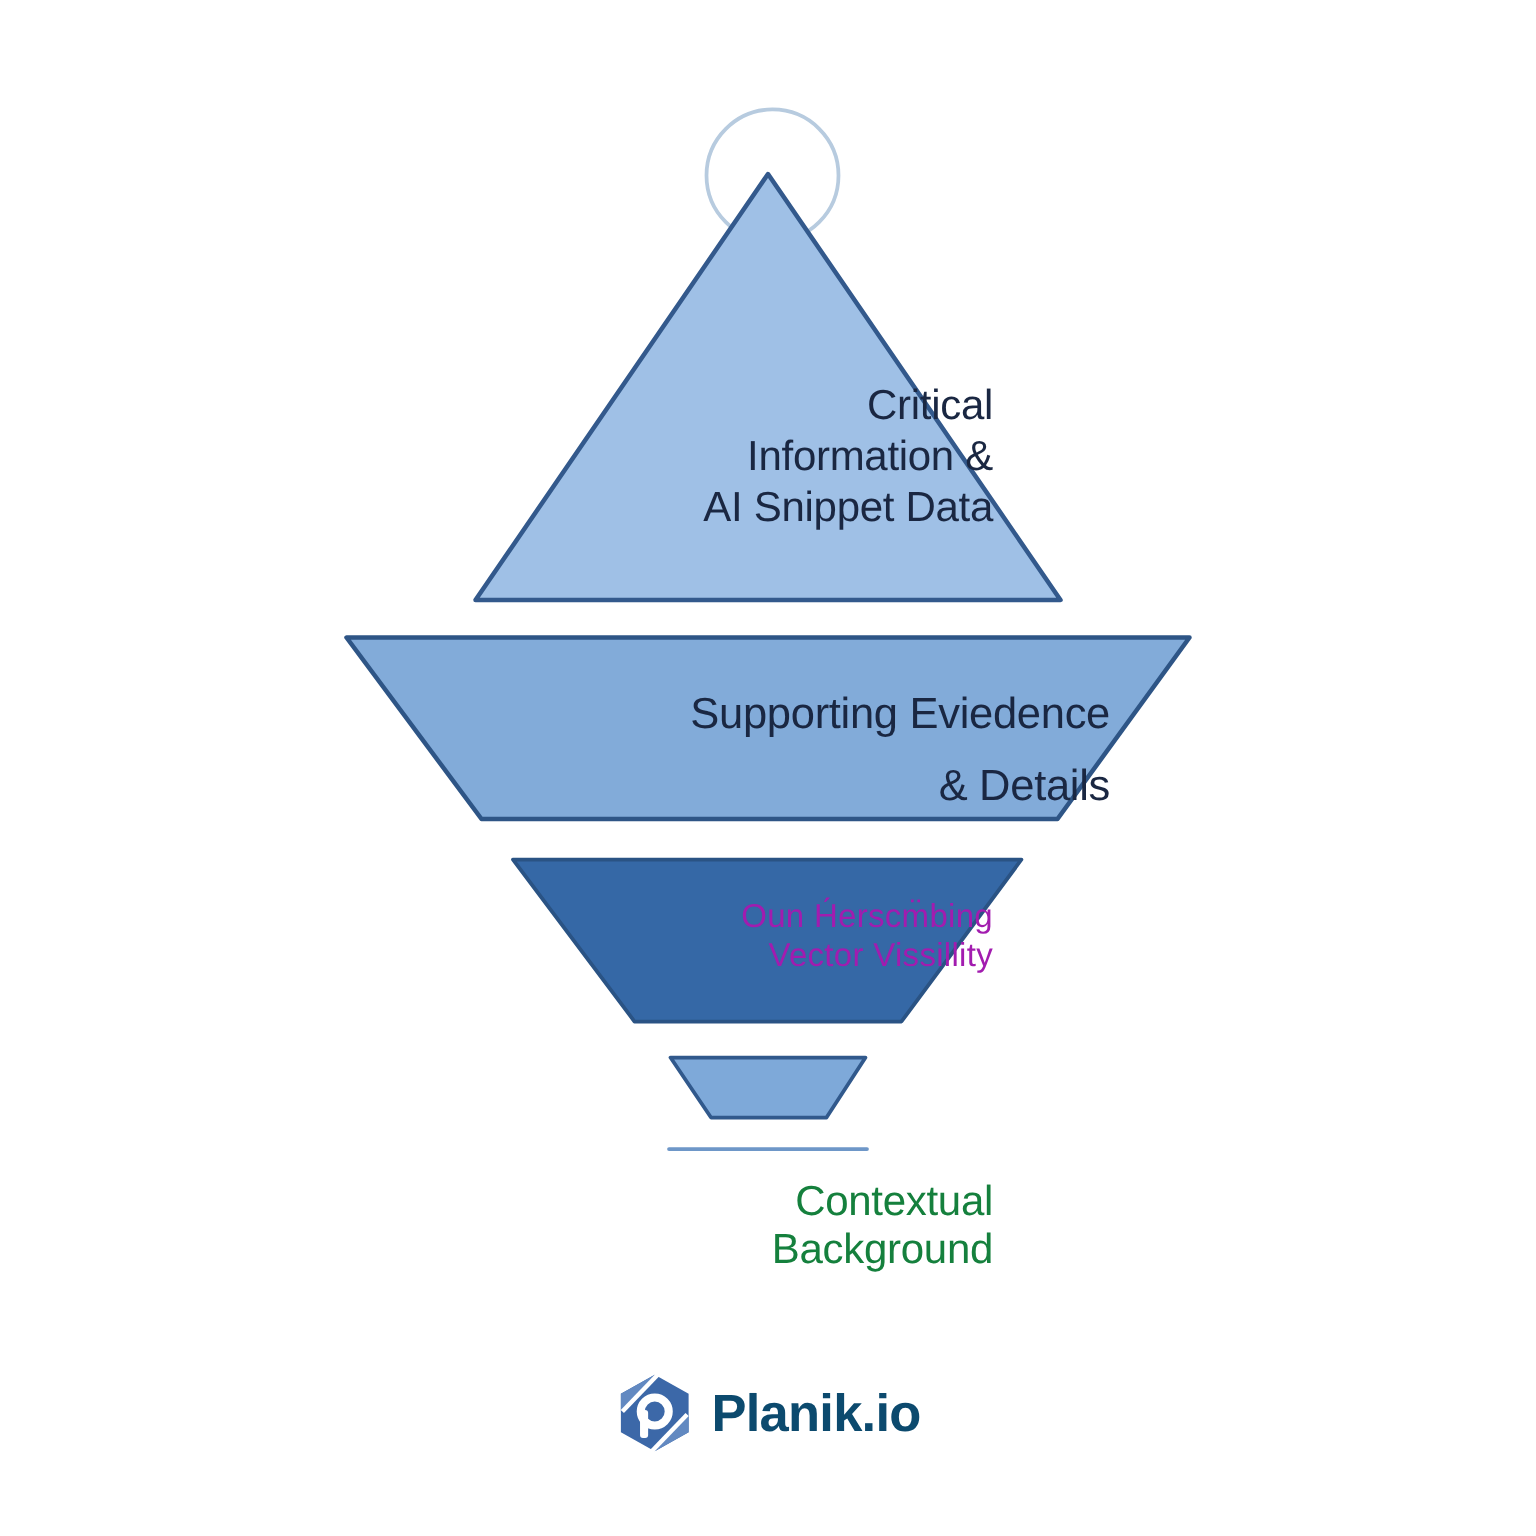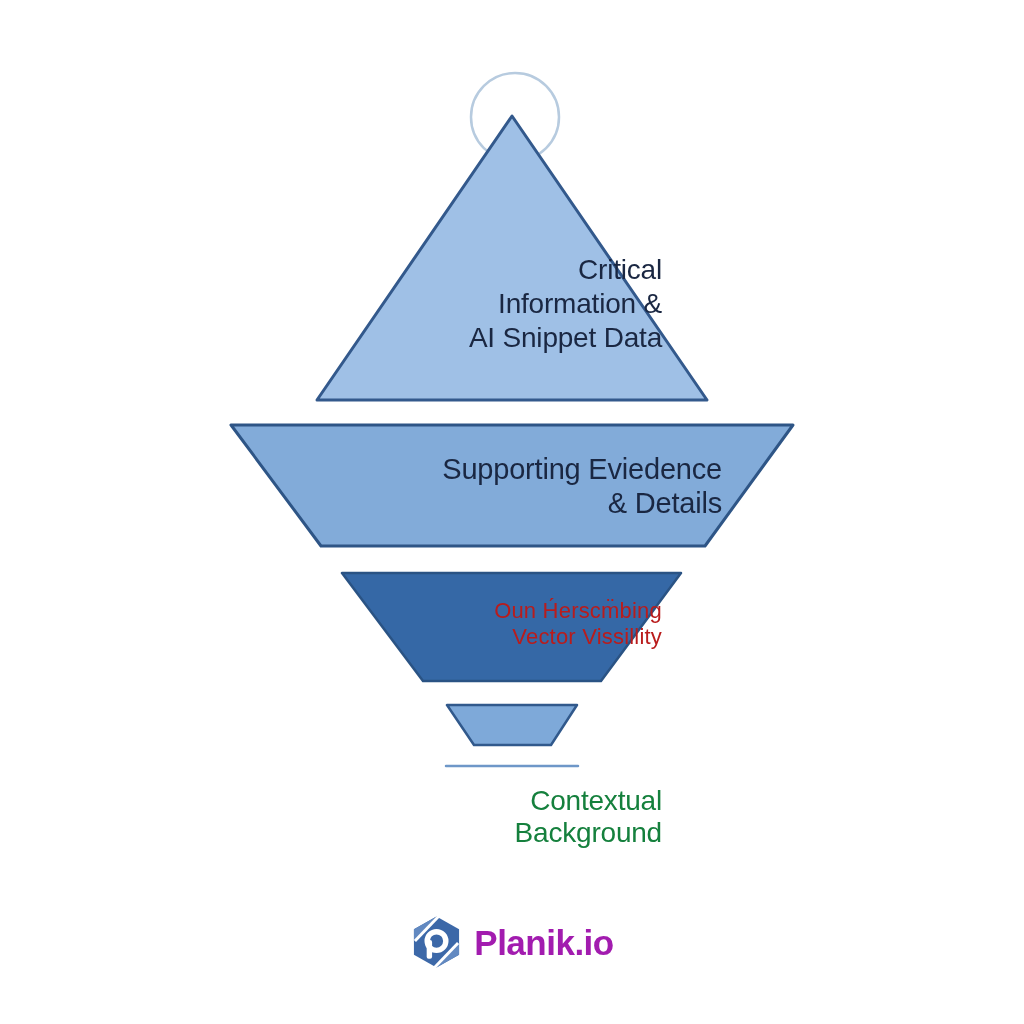--- a/index.html
+++ b/index.html
@@ -6,21 +6,21 @@
   .canvas{
     position:relative;width:1024px;height:1024px;background:#ffffff;
     overflow:hidden;font-family:"Liberation Sans",sans-serif;
   }
   .shapes{position:absolute;left:0;top:0;width:1024px;height:1024px;display:block;}
   .label{
     position:absolute;text-align:right;white-space:pre-line;
     font-family:"Liberation Sans",sans-serif;
   }
   .tier1-label{left:362px;top:253px;width:300px;font-size:28px;line-height:34px;font-weight:500;letter-spacing:-0.2px;}
-  .tier2-label{left:302px;top:452px;width:420px;font-size:29px;line-height:34px;font-weight:500;letter-spacing:-0.2px;}
+  .tier2-label{left:320px;top:452px;width:420px;font-size:29px;line-height:48px;font-weight:500;letter-spacing:-0.2px;}
   .tier3-label{left:362px;top:598px;width:300px;font-size:22px;line-height:26px;font-weight:500;letter-spacing:0.2px;}
   .caption-label{left:362px;top:785px;width:300px;font-size:28px;line-height:32px;font-weight:500;letter-spacing:-0.2px;}
   .footer{
     position:absolute;left:0;top:911px;width:1024px;height:62px;
     display:flex;align-items:center;justify-content:center;gap:11px;
   }
   .logo-icon{width:53px;height:56px;display:block;}
   .brand-name{font-size:35px;font-weight:700;letter-spacing:-0.5px;line-height:1;}
 </style>
 </head>
@@ -43,36 +43,36 @@
     <line x1="446" y1="766" x2="578" y2="766" stroke-width="2.5" stroke-linecap="round" stroke="#6e97c8"></line>
   </svg>
 
   <div class="label tier1-label" style="color: rgb(26, 39, 66);">Critical
 Information &amp;
 AI Snippet Data</div>
 
   <div class="label tier2-label" style="color: rgb(26, 39, 66);">Supporting Eviedence
 &amp; Details</div>
 
-  <div class="label tier3-label" style="color: #b91c1c;">Oun H́erscm̈bing
+  <div class="label tier3-label" style="color: #a21caf;">Oun H́erscm̈bing
 Vector Vissillity</div>
 
   <div class="label caption-label" style="color: #15803d;">Contextual
 Background</div>
 
   <div class="footer">
     <svg class="logo-icon" viewBox="0 0 54 56" xmlns="http://www.w3.org/2000/svg">
 
       <polygon points="27,2 50,15 50,41 27,54 4,41 4,15" stroke="none" fill="#3c68a8"></polygon>
 
       <polygon points="27,2 4,15 4,27" fill="#6289c1"></polygon>
       <polygon points="27,54 50,41 50,29" fill="#6289c1"></polygon>
 
       <line x1="29" y1="2" x2="5" y2="27" stroke="#ffffff" stroke-width="3"></line>
       <line x1="25" y1="54" x2="49" y2="29" stroke="#ffffff" stroke-width="3"></line>
 
       <circle cx="27" cy="27" r="9.5" fill="none" stroke="#ffffff" stroke-width="5.5"></circle>
       <rect x="17" y="26" width="5.5" height="19" rx="2" fill="#ffffff"></rect>
     </svg>
-    <span class="brand-name" style="color: #a21caf; text-align: center;">Planik.io</span>
+    <span class="brand-name" style="color: #0c4a6e; text-align: center;">Planik.io</span>
   </div>
 
 </div>
 
 </body></html>

